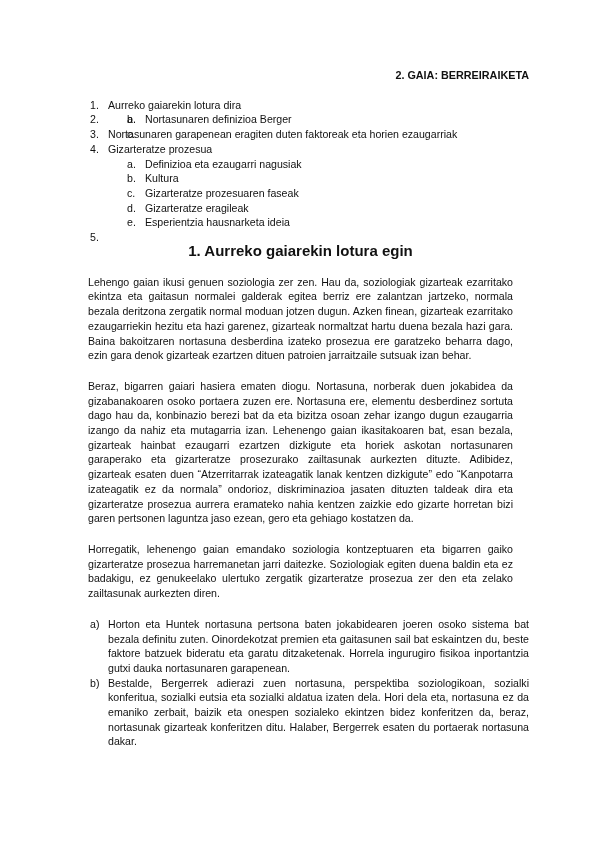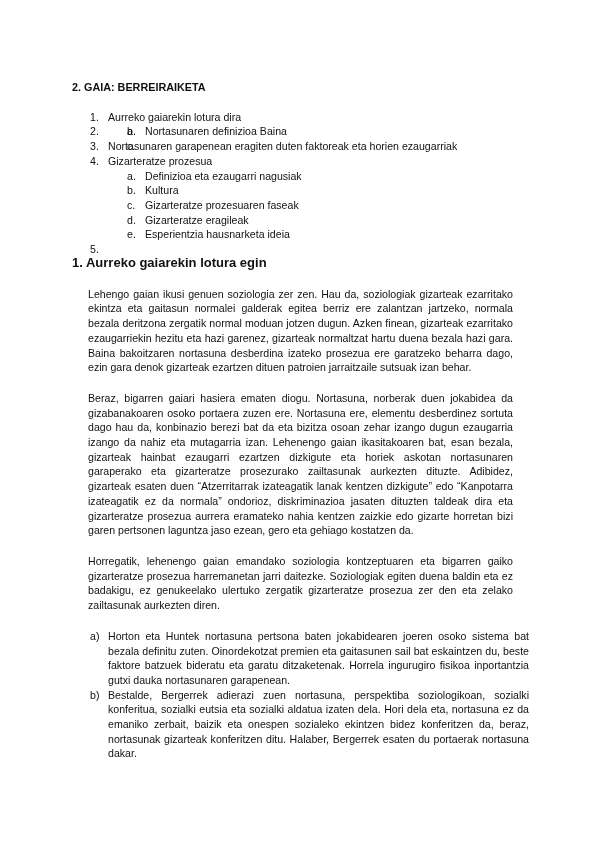--- a/index.html
+++ b/index.html
@@ -1,26 +1,26 @@
 <!DOCTYPE html>
 <html><head>
 <meta charset="utf-8">
 <style>
   html, body { margin:0; padding:0; background:#ffffff; }
   body { width:600px; height:848px; position:relative; overflow:hidden;
          font-family:"Liberation Sans", sans-serif; color:#111; }
   .page { position:absolute; left:72px; top:68px; width:457px; font-size:10.6px; line-height:14.7px; }
-  .title { font-weight:bold; font-size:10.8px; margin:12px 0 15px 0; }
+  .title { font-weight:bold; font-size:10.8px; margin:0 0 15px 0;text-align:right; }
   ol.toc { list-style:none; margin:0 0 14px 0; padding:0; }
   .toc-item { position:relative; padding-left:36px; }
   .toc-num { position:absolute; left:18px; }
   .toc-sub { list-style:none; margin:0; padding:0; }
   .toc-subitem { position:relative; padding-left:73px; }
   .toc-letter { position:absolute; left:55px; }
-  h2 { font-size:13px; font-weight:bold; margin:0; line-height:14.7px; }
+  h2 { font-size:15px; font-weight:bold; margin:0; line-height:14.7px;text-align:center; }
   p { margin:16px; text-align:justify; }
   .section { margin-bottom:14.7px; }
   ol.alpha { list-style:none; margin:0; padding:0; }
   .alpha-item { position:relative; padding-left:36px; text-align:justify; }
   .alpha-letter { position:absolute; left:18px; }
 </style>
 </head>
 <body>
 
 <div class="page">
@@ -34,21 +34,21 @@
     <li class="toc-item">
       <span class="toc-num">2.</span>
     </li>
     <li style="list-style:none">
       <ol class="toc-sub">
         <li class="toc-subitem">
           <span class="toc-letter">a.</span>
         </li>
         <li class="toc-subitem">
           <span class="toc-letter">b.</span>
-          <span>Nortasunaren definizioa Baina</span>
+          <span>Nortasunaren definizioa Berger</span>
         </li>
         <li class="toc-subitem">
           <span class="toc-letter">c.</span>
         </li>
       </ol>
     </li>
     <li class="toc-item">
       <span class="toc-num">3.</span>
       <span>Nortasunaren garapenean eragiten duten faktoreak eta horien ezaugarriak</span>
     </li>

